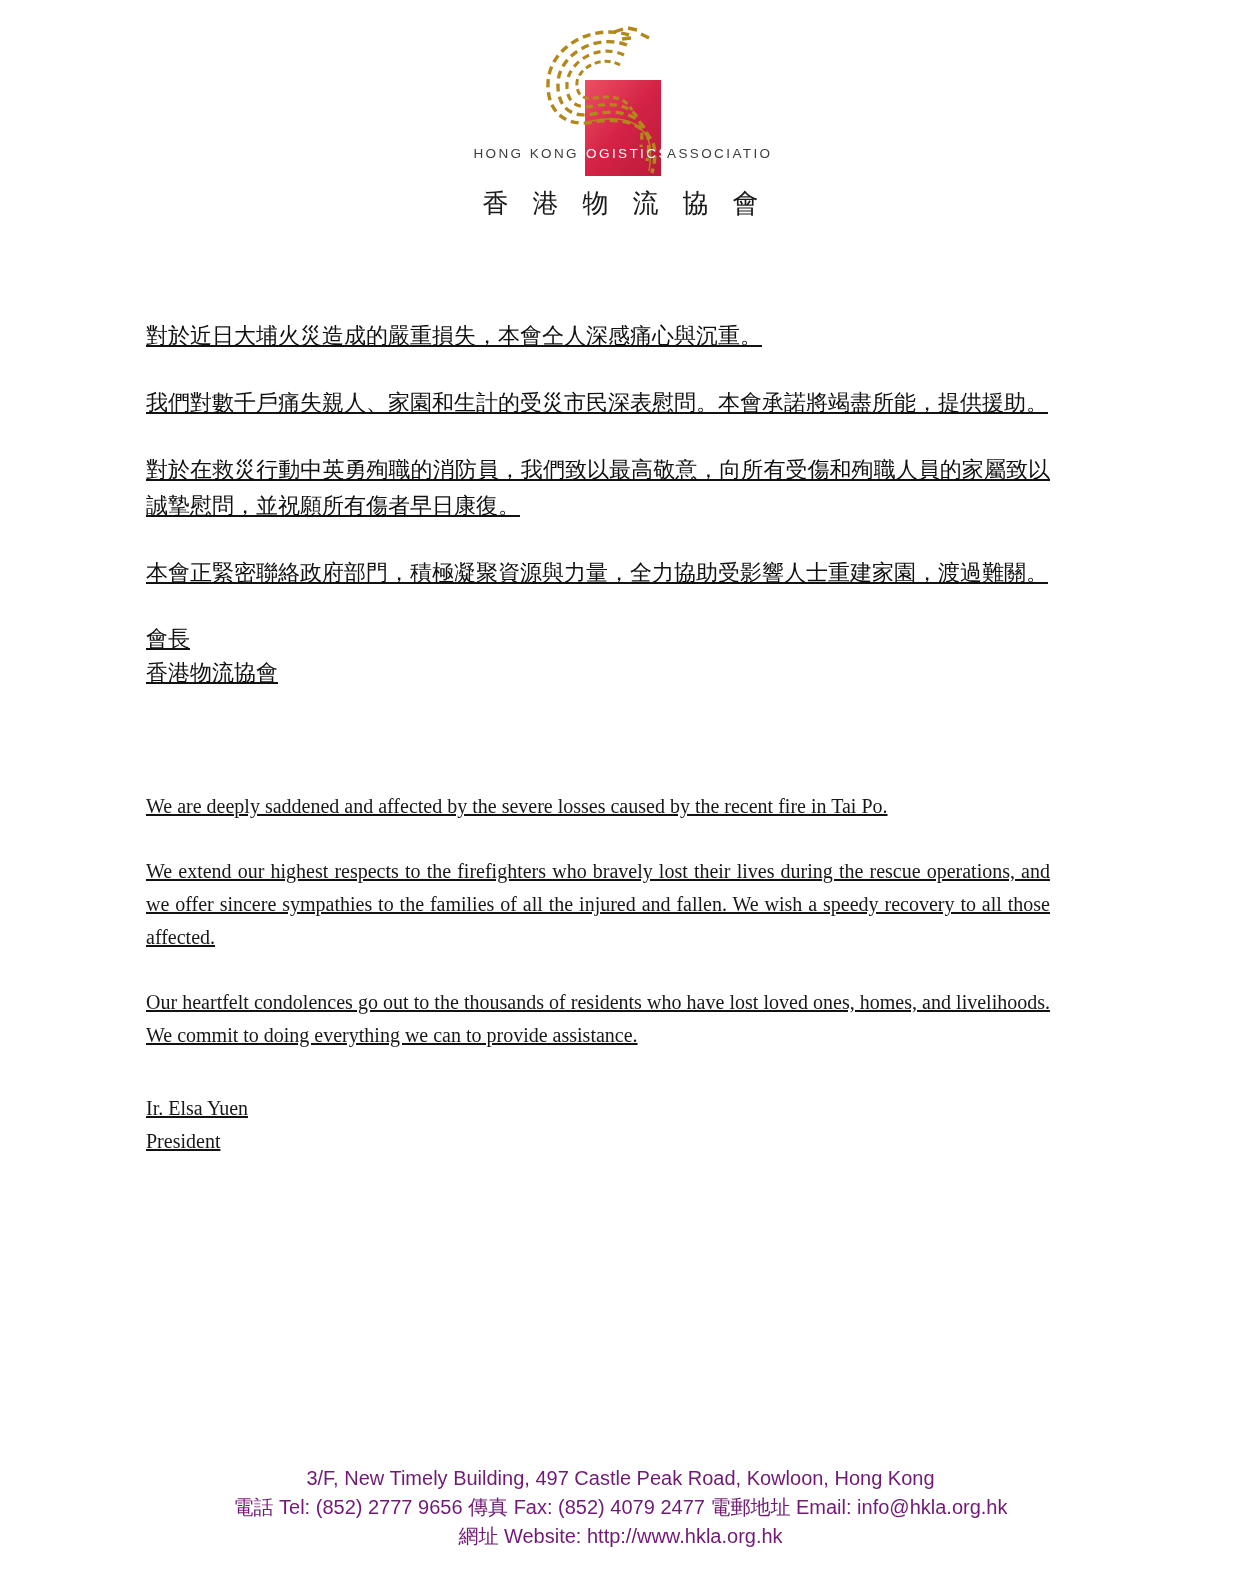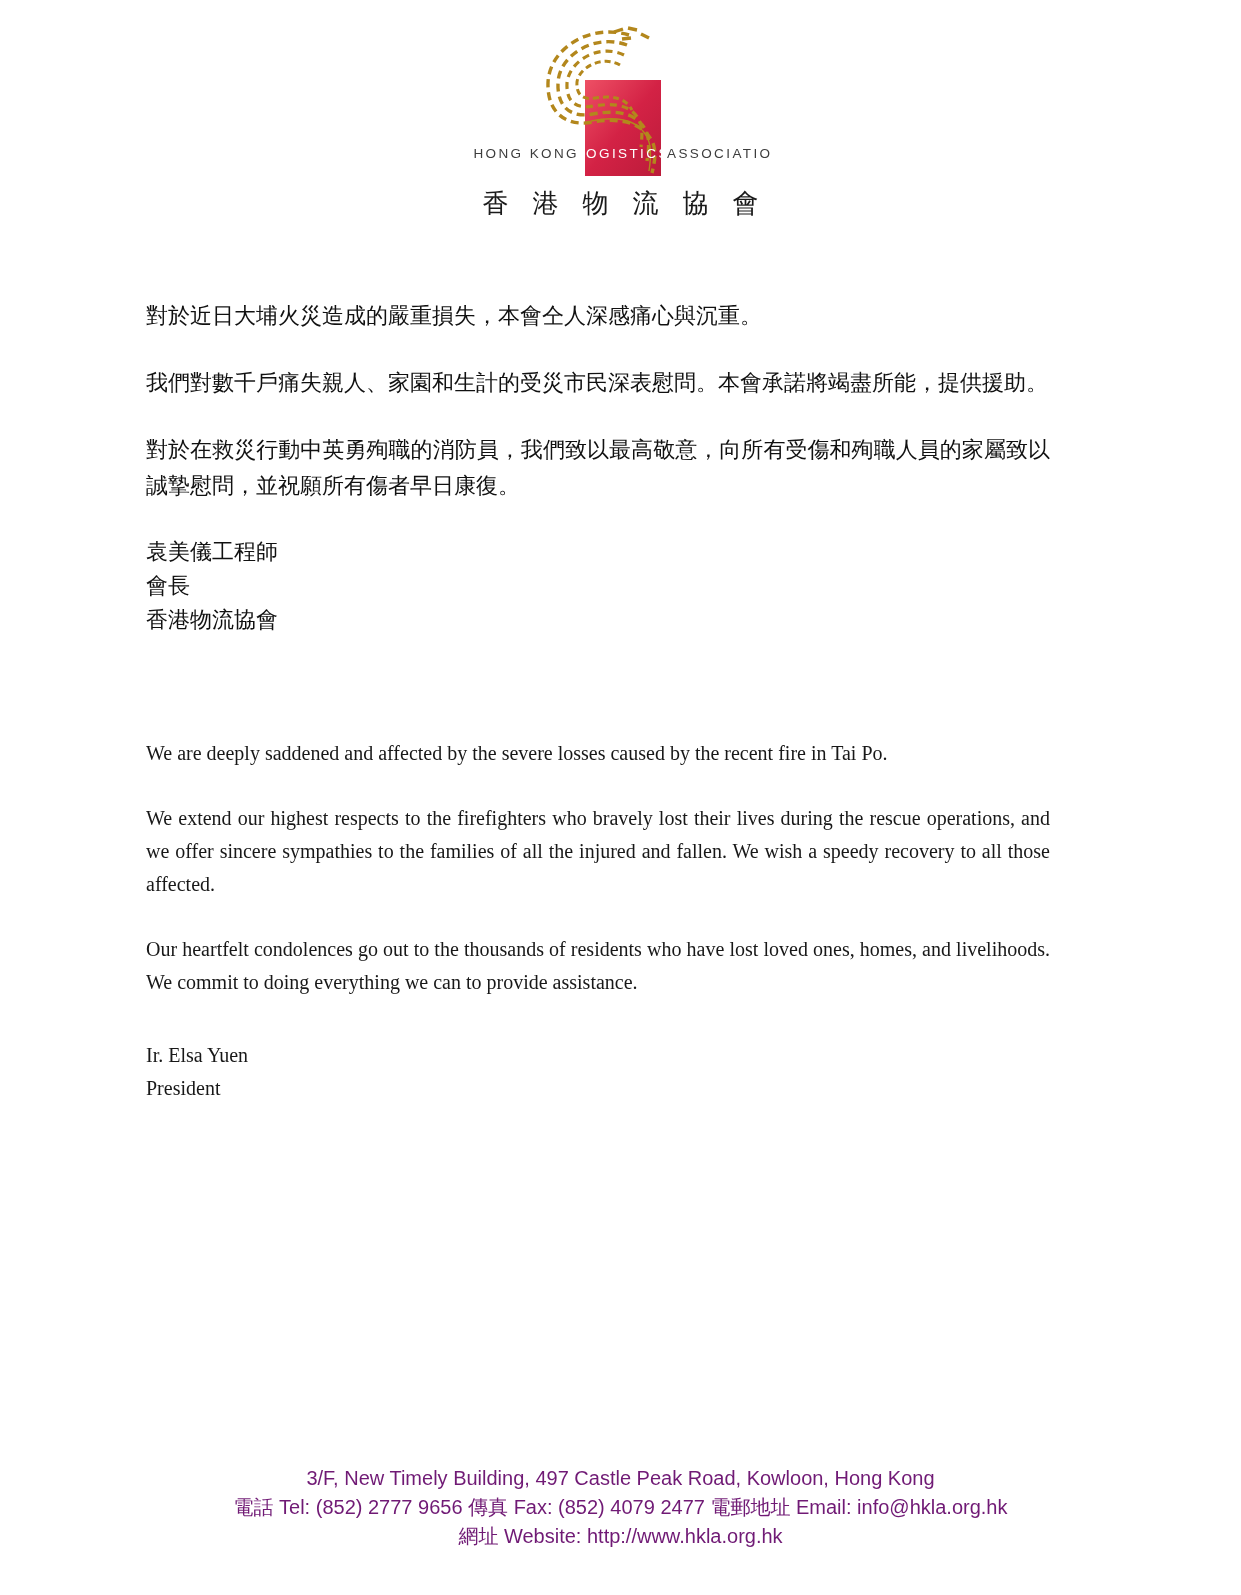--- a/index.html
+++ b/index.html
@@ -16,21 +16,21 @@
   .logo svg{display:block;margin:0 auto;}
   .logo-en{font-family:"Liberation Sans", sans-serif;font-size:13.5px;letter-spacing:2.4px;fill:#3d3d3d;}
   .logo-en-white{fill:#ffffff;}
   .logo-zh{
     margin-top:8px;line-height:30px;
     font-family:"Liberation Sans", sans-serif;
     font-size:26px;letter-spacing:24px;padding-left:24px;
     color:#1a1a1a;
   }
   
-  .body-block{margin:80px 0 0 146px;width:904px;}
+  .body-block{margin:100px 0 0 146px;width:904px;text-decoration:underline;}
   .zh p{margin:0 0 31px;font-size:22px;line-height:36px;text-align:justify;color:#111;}
   .zh .sig{margin-top:26px;}
   .zh .sig p{margin:0;line-height:34px;text-align:left;}
   .en{margin-top:100px;}
   .en p{margin:0 0 32px;font-size:20px;line-height:33px;text-align:justify;color:#181818;}
   .en .sig{margin-top:40px;}
   .en .sig p{margin:0;line-height:33px;text-align:left;}
   
   .footer{
     position:absolute;top:1464px;left:0;width:100%;
@@ -75,22 +75,22 @@
 
     <div class="logo-zh">香港物流協會</div>
   </header>
 
   <main class="body-block">
 
     <section class="zh">
       <p>對於近日大埔火災造成的嚴重損失，本會仝人深感痛心與沉重。</p>
       <p>我們對數千戶痛失親人、家園和生計的受災市民深表慰問。本會承諾將竭盡所能，提供援助。</p>
       <p>對於在救災行動中英勇殉職的消防員，我們致以最高敬意，向所有受傷和殉職人員的家屬致以誠摯慰問，並祝願所有傷者早日康復。</p>
+      <p>本會正緊密聯絡政府部門，積極凝聚資源與力量，全力協助受影響人士重建家園，渡過難關。</p>
       <div class="sig">
-        <p>袁美儀工程師</p>
         <p>會長</p>
         <p>香港物流協會</p>
       </div>
     </section>
 
     <section class="en">
       <p>We are deeply saddened and affected by the severe losses caused by the recent fire in Tai Po.</p>
       <p>We extend our highest respects to the firefighters who bravely lost their lives during the rescue operations, and we offer sincere sympathies to the families of all the injured and fallen. We wish a speedy recovery to all those affected.</p>
       <p>Our heartfelt condolences go out to the thousands of residents who have lost loved ones, homes, and livelihoods. We commit to doing everything we can to provide assistance.</p>
       <div class="sig">

